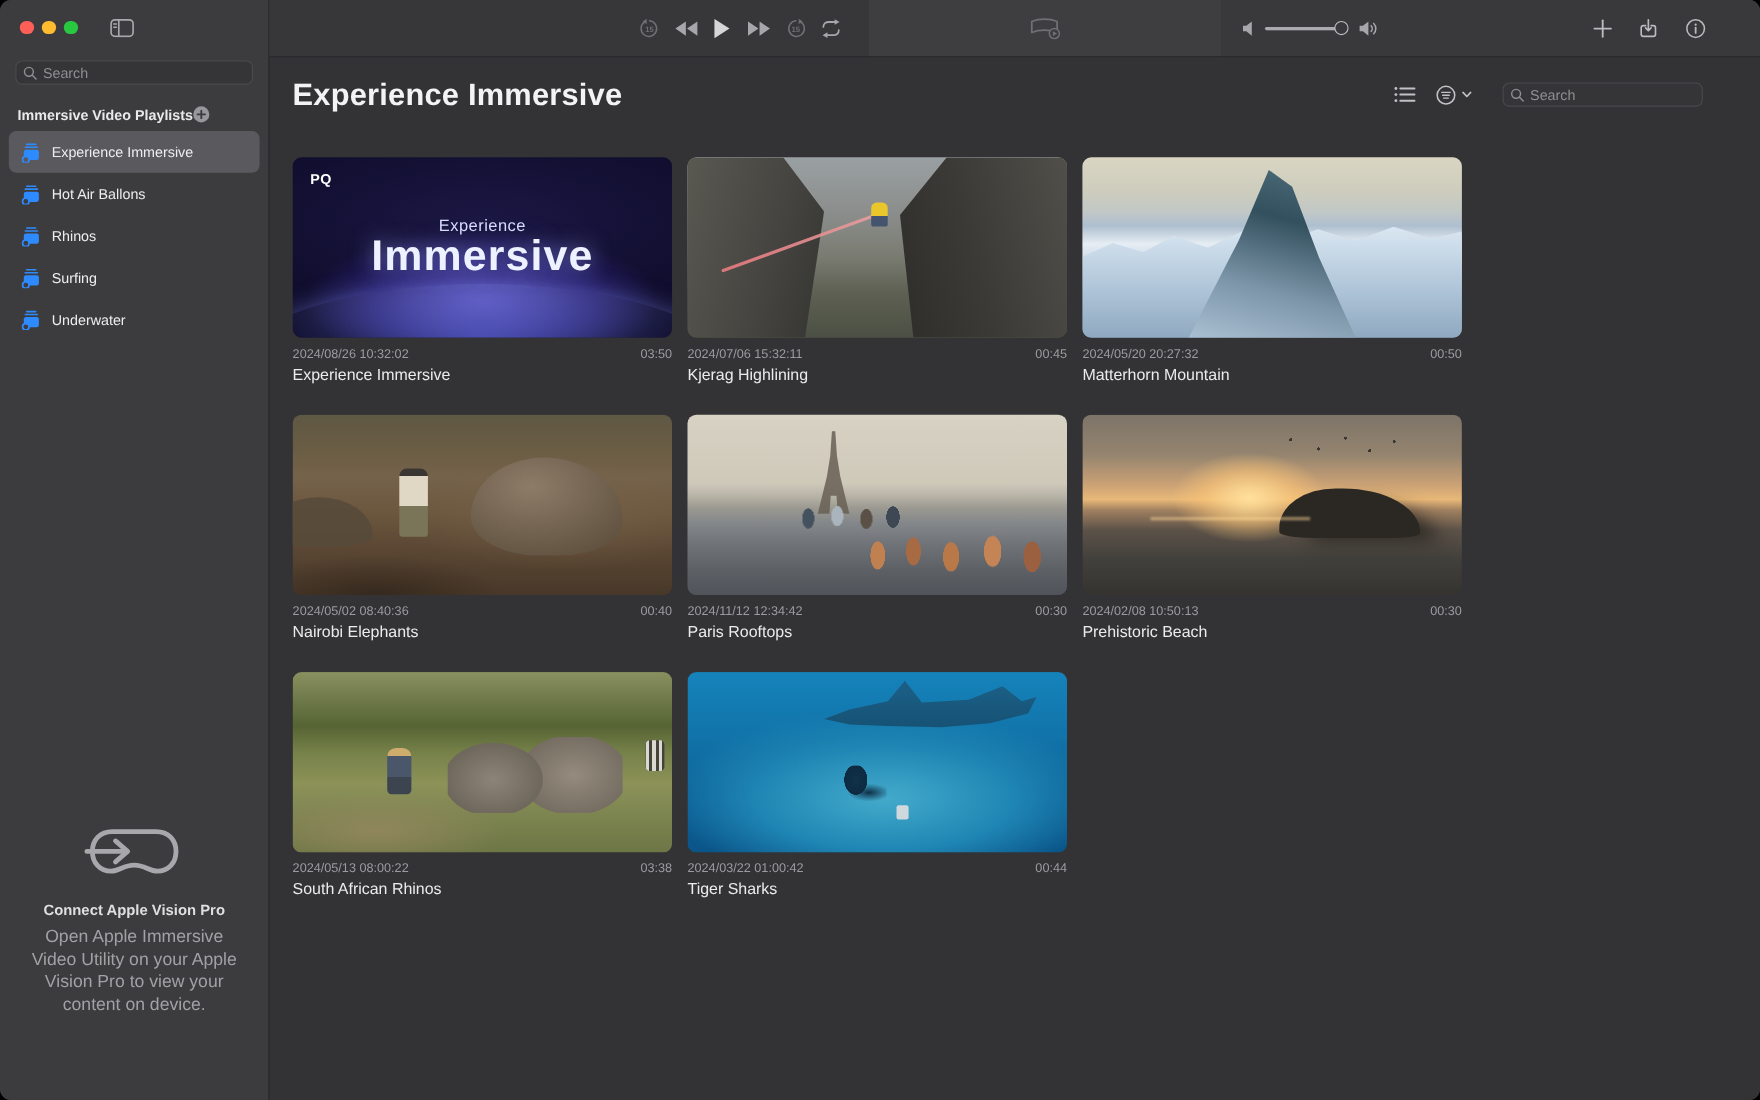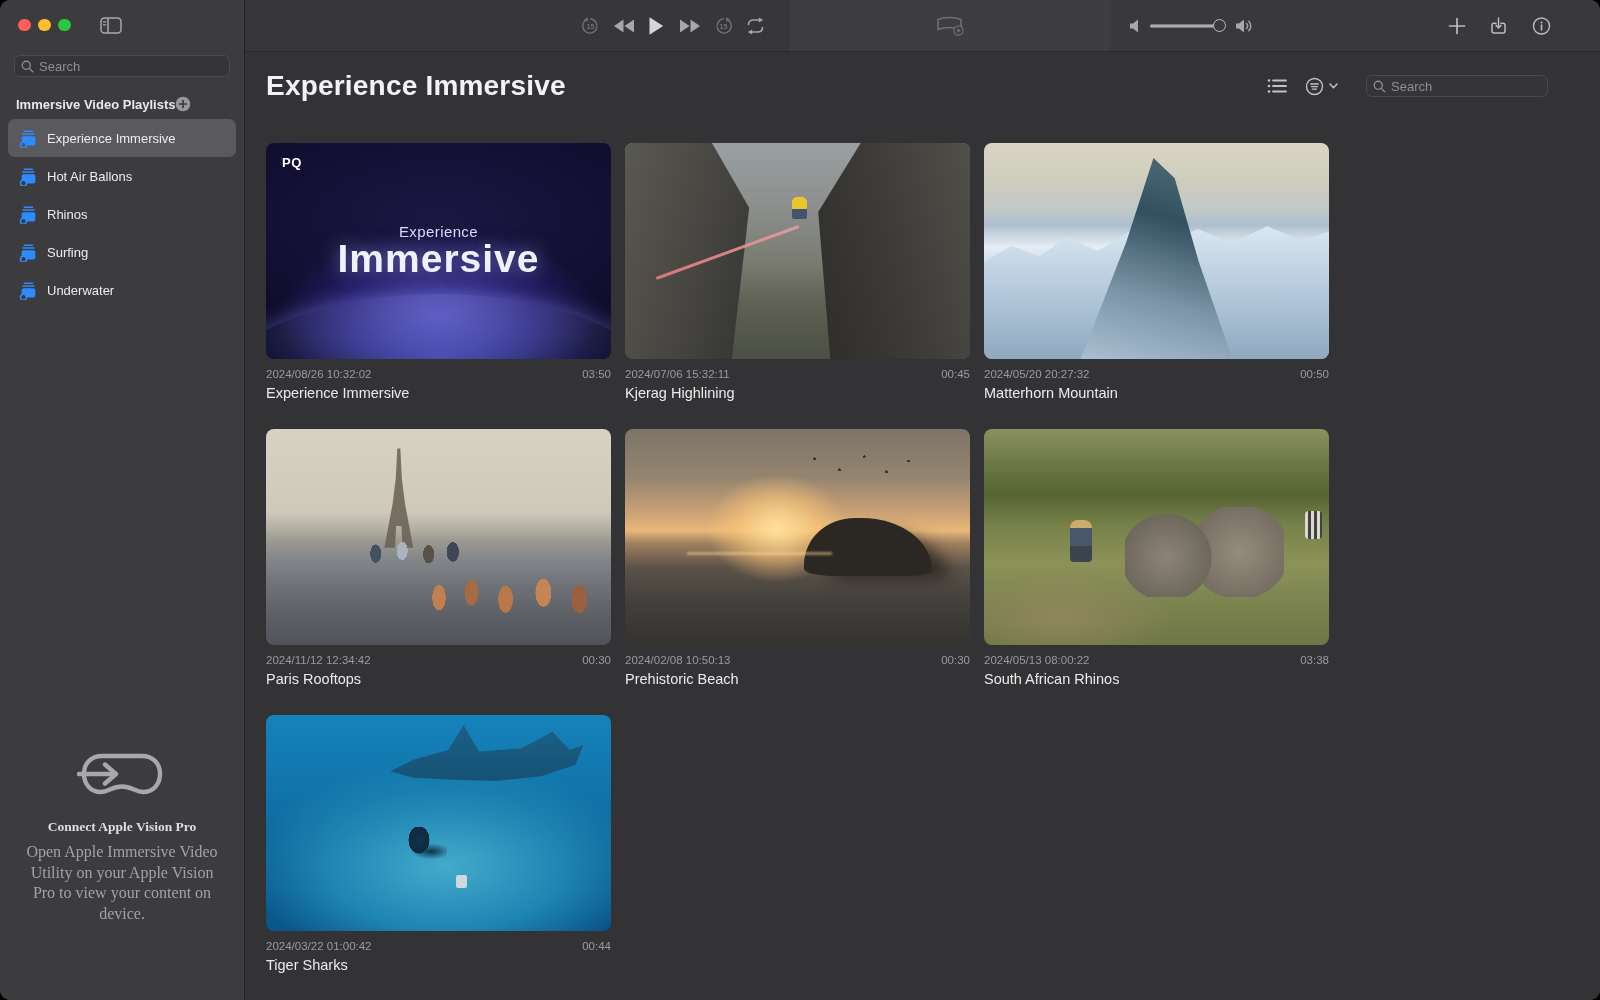--- a/index.html
+++ b/index.html
@@ -18,21 +18,21 @@
   .search-glyph { position:absolute; left:6px; top:3.5px; color:#8e8e93; }
   .section-row { display:flex; justify-content:flex-start; align-items:center; margin:19px 13px 7px 16px; }
   .section-title { font-size:13px; font-weight:700; color:#e9e9eb; }
   .items { padding:0 8px; }
   .item { display:flex; align-items:center; gap:9px; height:38px; border-radius:7px; padding:0 11px;
       font-size:13px; color:#ededef; cursor:default; }
   .item.selected { background:#5a5a5e; }
   .pl-icon { display:flex; }
   .item.selected .pl-ring { fill:#5a5a5e; }
 
-  .connect { position:absolute; left:0; right:0; bottom:76px; text-align:center; color:#a6a6aa;font-family:Liberation Serif, serif; }
+  .connect { position:absolute; left:0; right:0; bottom:76px; text-align:center; color:#a6a6aa; }
   .connect-title { font-size:13.5px; font-weight:700; color:#dfdfe1; margin-top:12px; }
   .connect-desc { font-size:16px; color:#a2a2a6; line-height:1.28; margin:7px 24px 0; }
 
   
   .main { flex:1; display:flex; flex-direction:column; background:#333335; min-width:0; }
   .toolbar { height:52px; background:#39393c; border-bottom:1px solid #2a2a2c; position:relative; flex-shrink:0; }
   .zone-a { position:absolute; left:0; top:0; bottom:0; width:545px; background:#37373a; }
   .zone-b { position:absolute; left:545px; top:0; bottom:0; width:320px; background:#3e3e41; }
   .tb-icon { position:absolute; top:50%; transform:translateY(-50%); display:flex; color:#a6a6ab; }
   .tb-icon.dim { color:#6f6f74; }
@@ -51,21 +51,21 @@
   .filter-group { display:flex; align-items:center; gap:5px; }
   .hdr-search { position:relative; margin-left:10px; }
   .hdr-search input { width:182px; height:22px; background:#353538; border:1px solid #4a4a4e; border-radius:6px;
       color:#ddd; font-size:13px; padding:0 6px 0 24px; outline:none; font-family:inherit; }
   .hdr-search input::placeholder { color:#8e8e93; }
   .hdr-search .search-glyph { top:3.5px; }
 
   
   .grid { display:grid; grid-template-columns:repeat(3,345px); column-gap:14px; row-gap:28px; }
   .card { width:345px; }
-  .thumb { width:345px; height:216px; border-radius:8px; position:relative; overflow:hidden; background:#222; }
+  .thumb { width:345px; height:164px; border-radius:8px; position:relative; overflow:hidden; background:#222; }
   .thumb .s1,.thumb .s2 { position:absolute; z-index:3; }
   .thumb::before,.thumb::after { z-index:1; }
   .badge { position:absolute; z-index:5; top:12px; left:16px; font-size:13px; font-weight:700; color:#fff; letter-spacing:.5px; }
   .overlay { position:absolute; inset:0; z-index:4; display:flex; flex-direction:column; align-items:center;
       justify-content:center; padding-top:2px; pointer-events:none; }
   .ov-small { font-size:15px; color:#d9ddff; letter-spacing:.4px; }
   .ov-large { font-size:39px; font-weight:600; color:#eef1ff; letter-spacing:1px; margin-top:-3px;
       text-shadow:0 0 20px rgba(160,170,255,.65);text-align:center; }
   .meta { display:flex; justify-content:space-between; margin-top:9px; font-size:11.5px; color:#9b9ba0; }
   .vtitle { margin-top:5px; font-size:14.5px; color:#ebebed; }
@@ -464,20 +464,36 @@
                 <span class="ov-large"></span>
               </div>
             </div>
             <div class="meta">
               <span>2024/05/20 20:27:32</span>
               <span>00:50</span>
             </div>
             <div class="vtitle">Matterhorn Mountain</div>
           </div>
 
+          <div class="card">
+            <div class="thumb th-nairobi">
+              <div class="s1"></div>
+              <div class="s2"></div>
+              <span class="badge"></span>
+              <div class="overlay">
+                <span class="ov-small"></span>
+                <span class="ov-large"></span>
+              </div>
+            </div>
+            <div class="meta">
+              <span>2024/05/02 08:40:36</span>
+              <span>00:40</span>
+            </div>
+            <div class="vtitle">Nairobi Elephants</div>
+          </div>
 
           <div class="card">
             <div class="thumb th-paris">
               <div class="s1"></div>
               <div class="s2"></div>
               <span class="badge"></span>
               <div class="overlay">
                 <span class="ov-small"></span>
                 <span class="ov-large"></span>
               </div>

